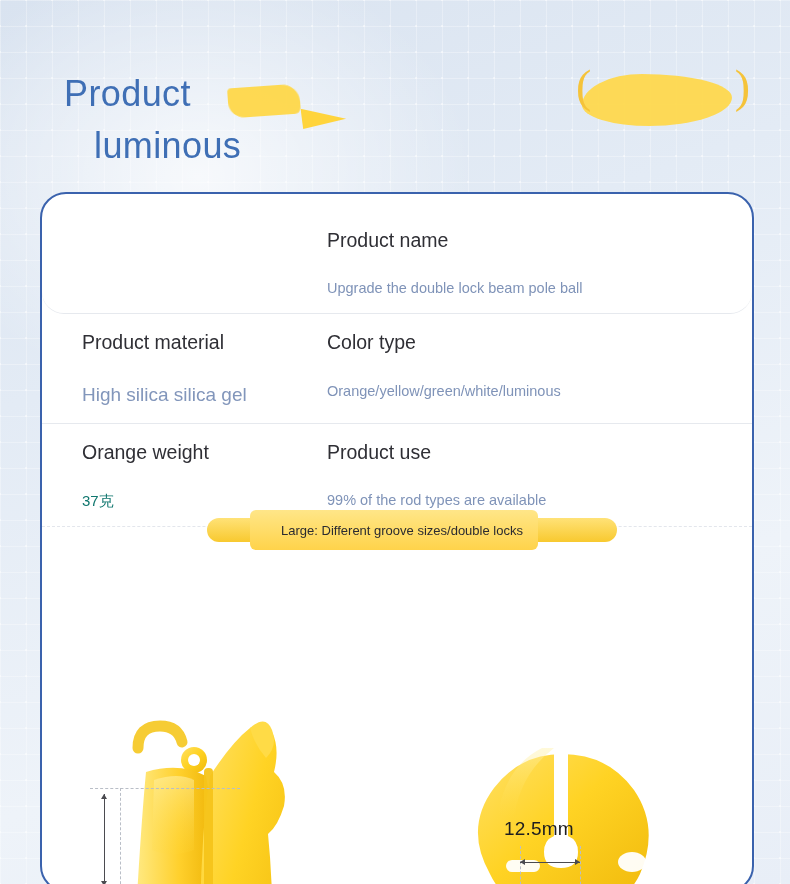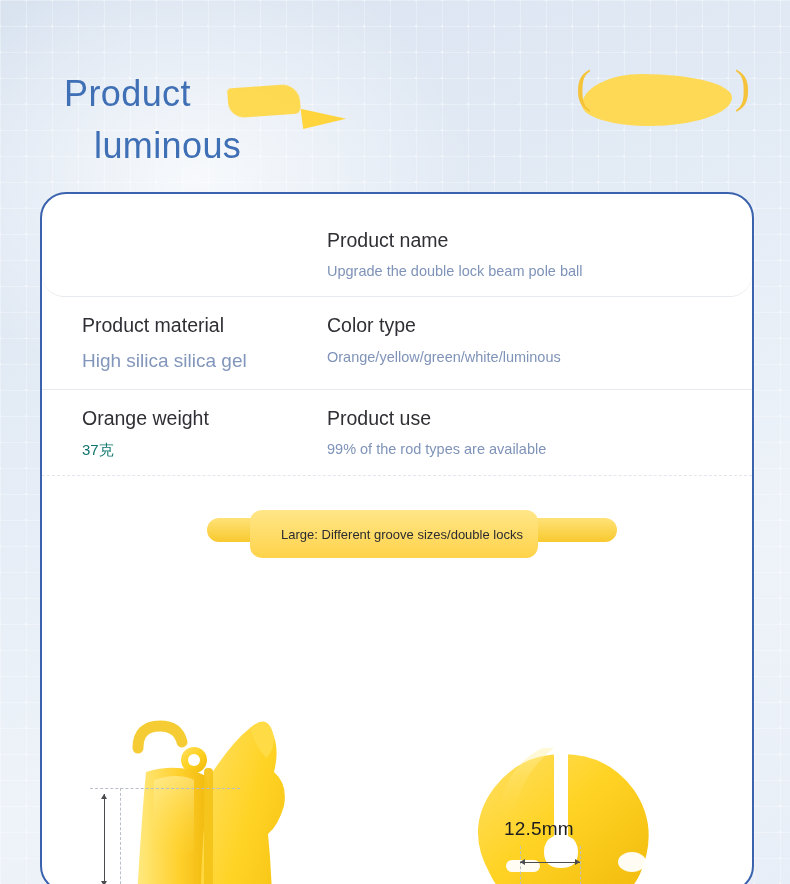--- a/index.html
+++ b/index.html
@@ -153,21 +153,21 @@
   .lbl {
     color: #2f2f35;
     font-size: 19.5px;
     line-height: 1.5;
     white-space: nowrap;
   }
   .val {
     color: #7f93b8;
     font-size: 14.5px;
     line-height: 1.6;
-    margin-top: 5px;
+    margin-top: 22px;
     white-space: nowrap;
   }
   .val.big {
     font-size: 19px;
     color: #8296bb;
   }
   .val.cn {
     font-size: 15px;
     color: #0f766e;
   }
@@ -188,23 +188,23 @@
     width: 410px;
     height: 24px;
     background: linear-gradient(180deg, #ffe277, #f8c92f);
     border-radius: 14px;
   }
   .pill-chip {
     position: absolute;
     left: 208px;
     top: 0px;
     width: 288px;
-    height: 48px;
+    height: 40px;
     background: linear-gradient(180deg, #ffe688, #ffd34a);
-    border-radius: 12px;
+    border-radius: 6px;
     display: flex;
     align-items: center;
     justify-content: center;
     color: #2b2b30;
     font-size: 13px;
     text-align: center;
     padding-left: 16px;
   }
 
   

